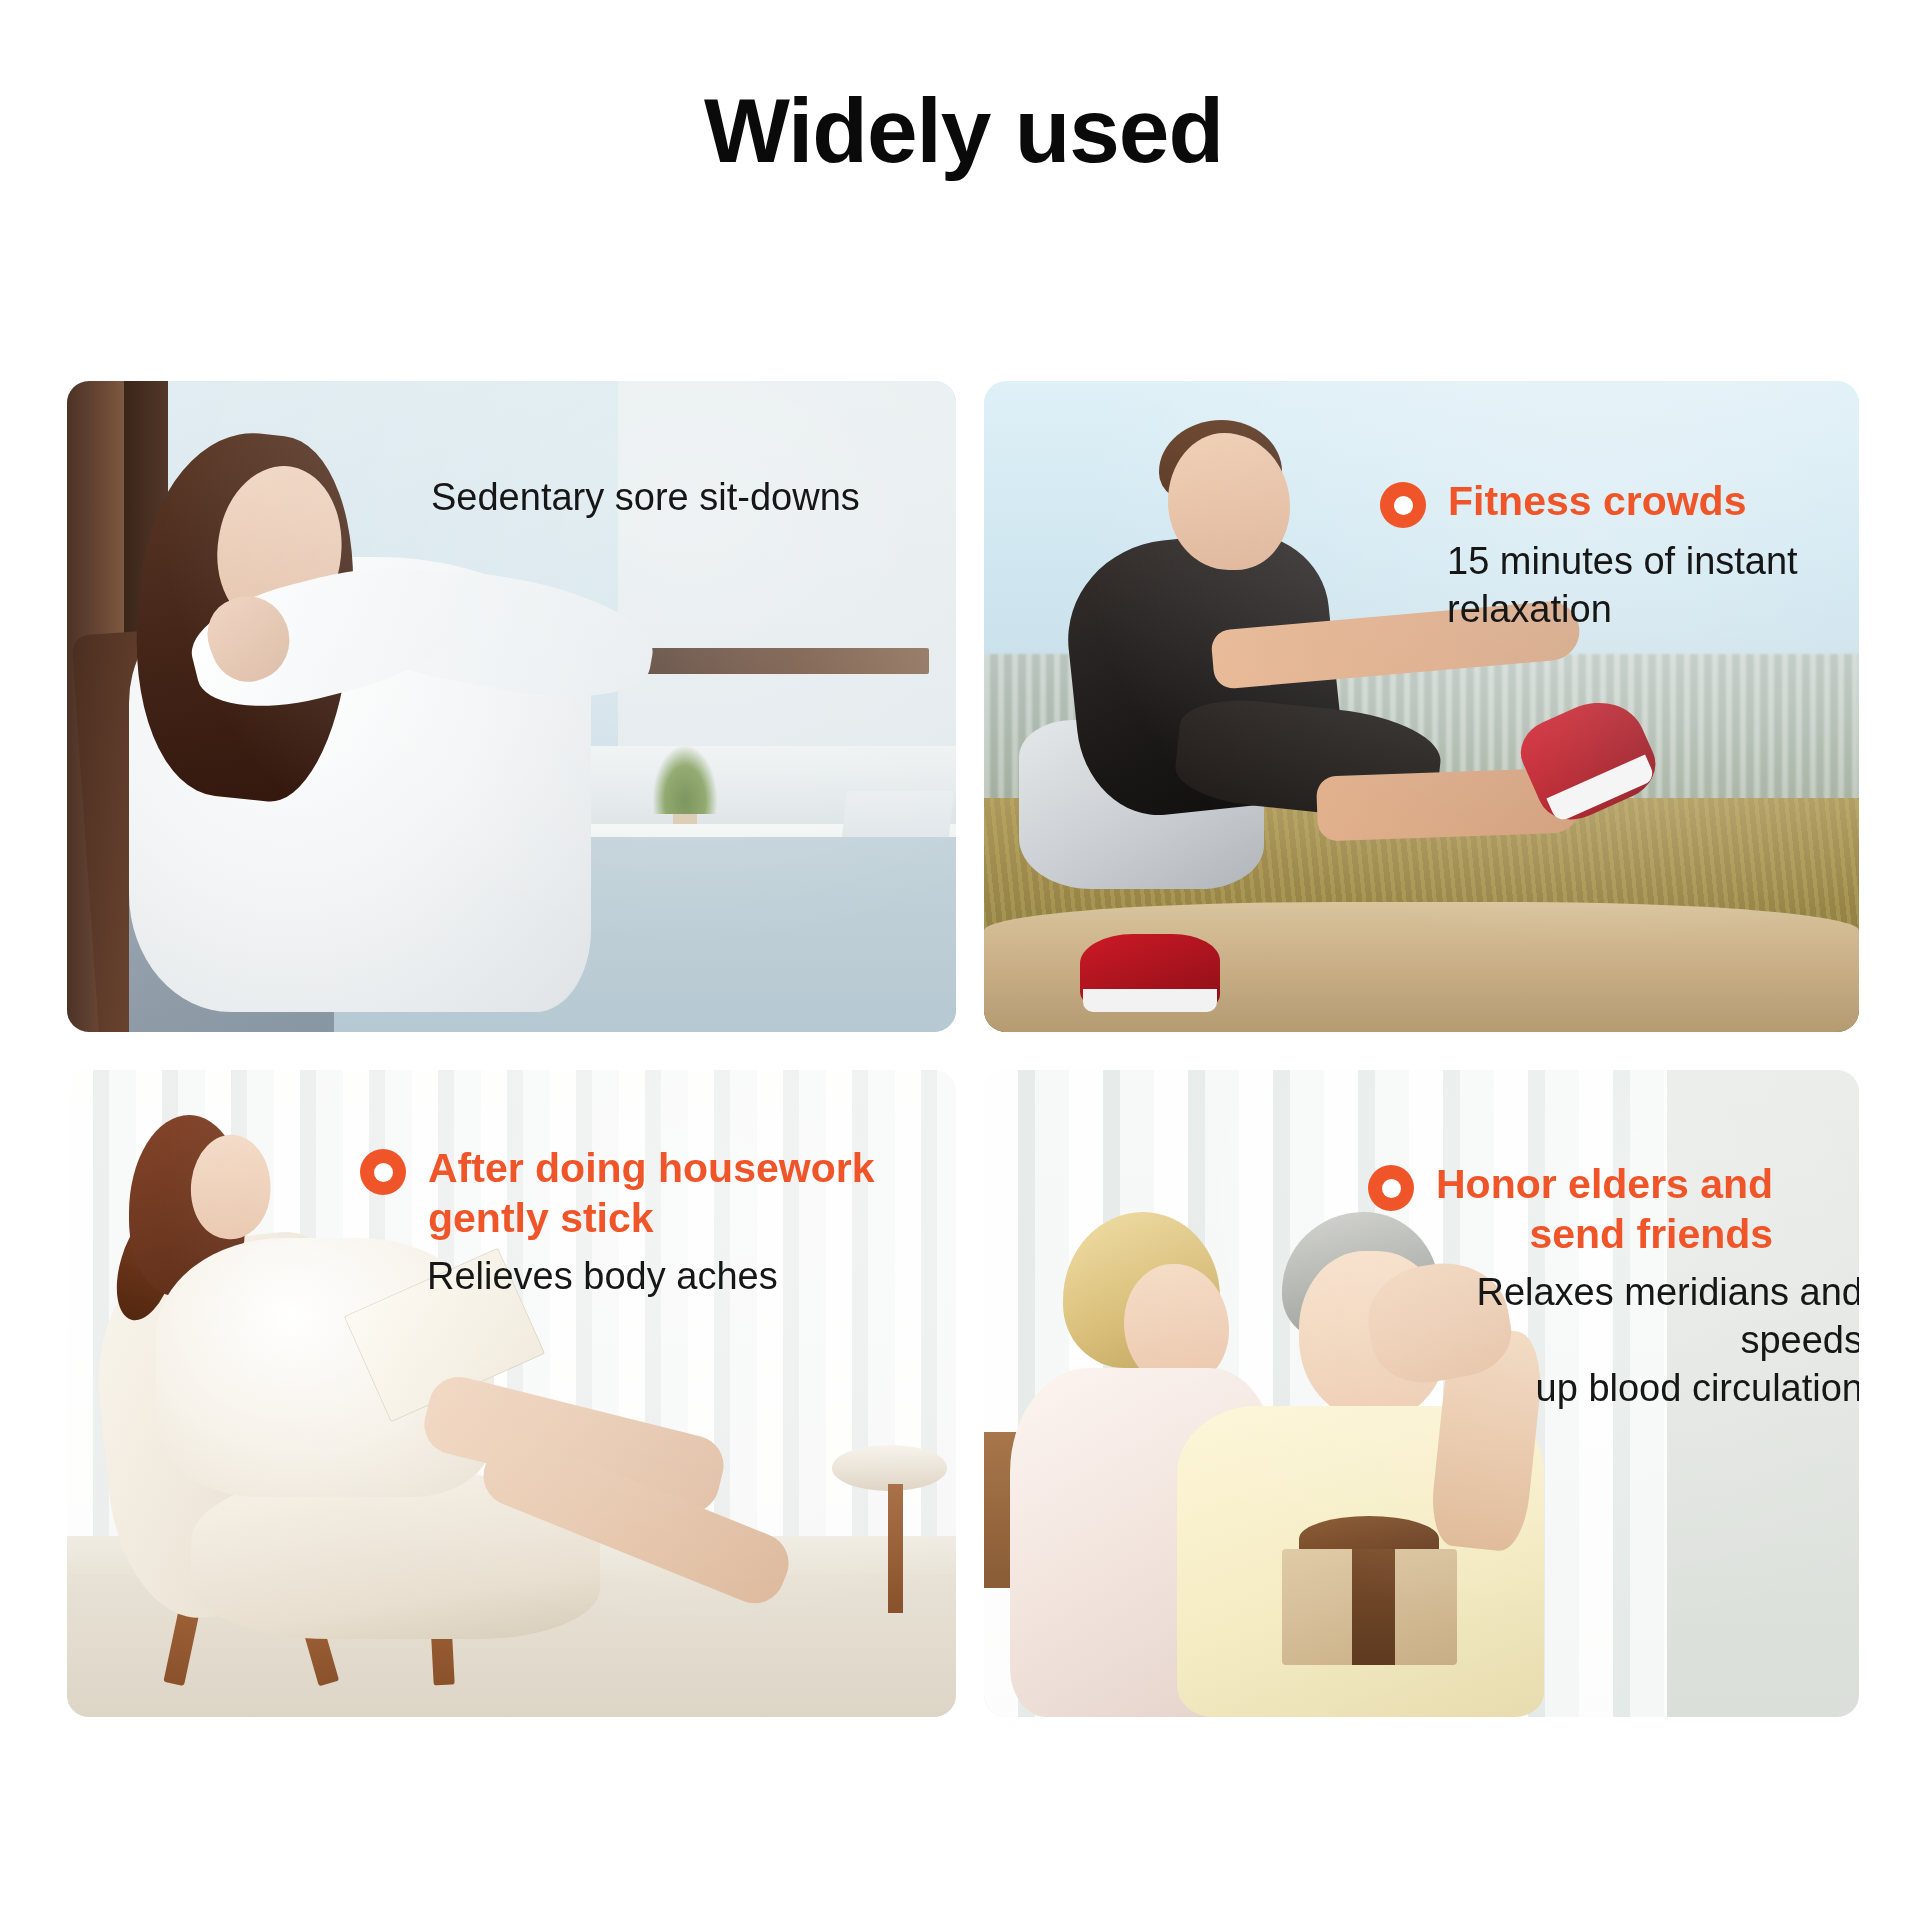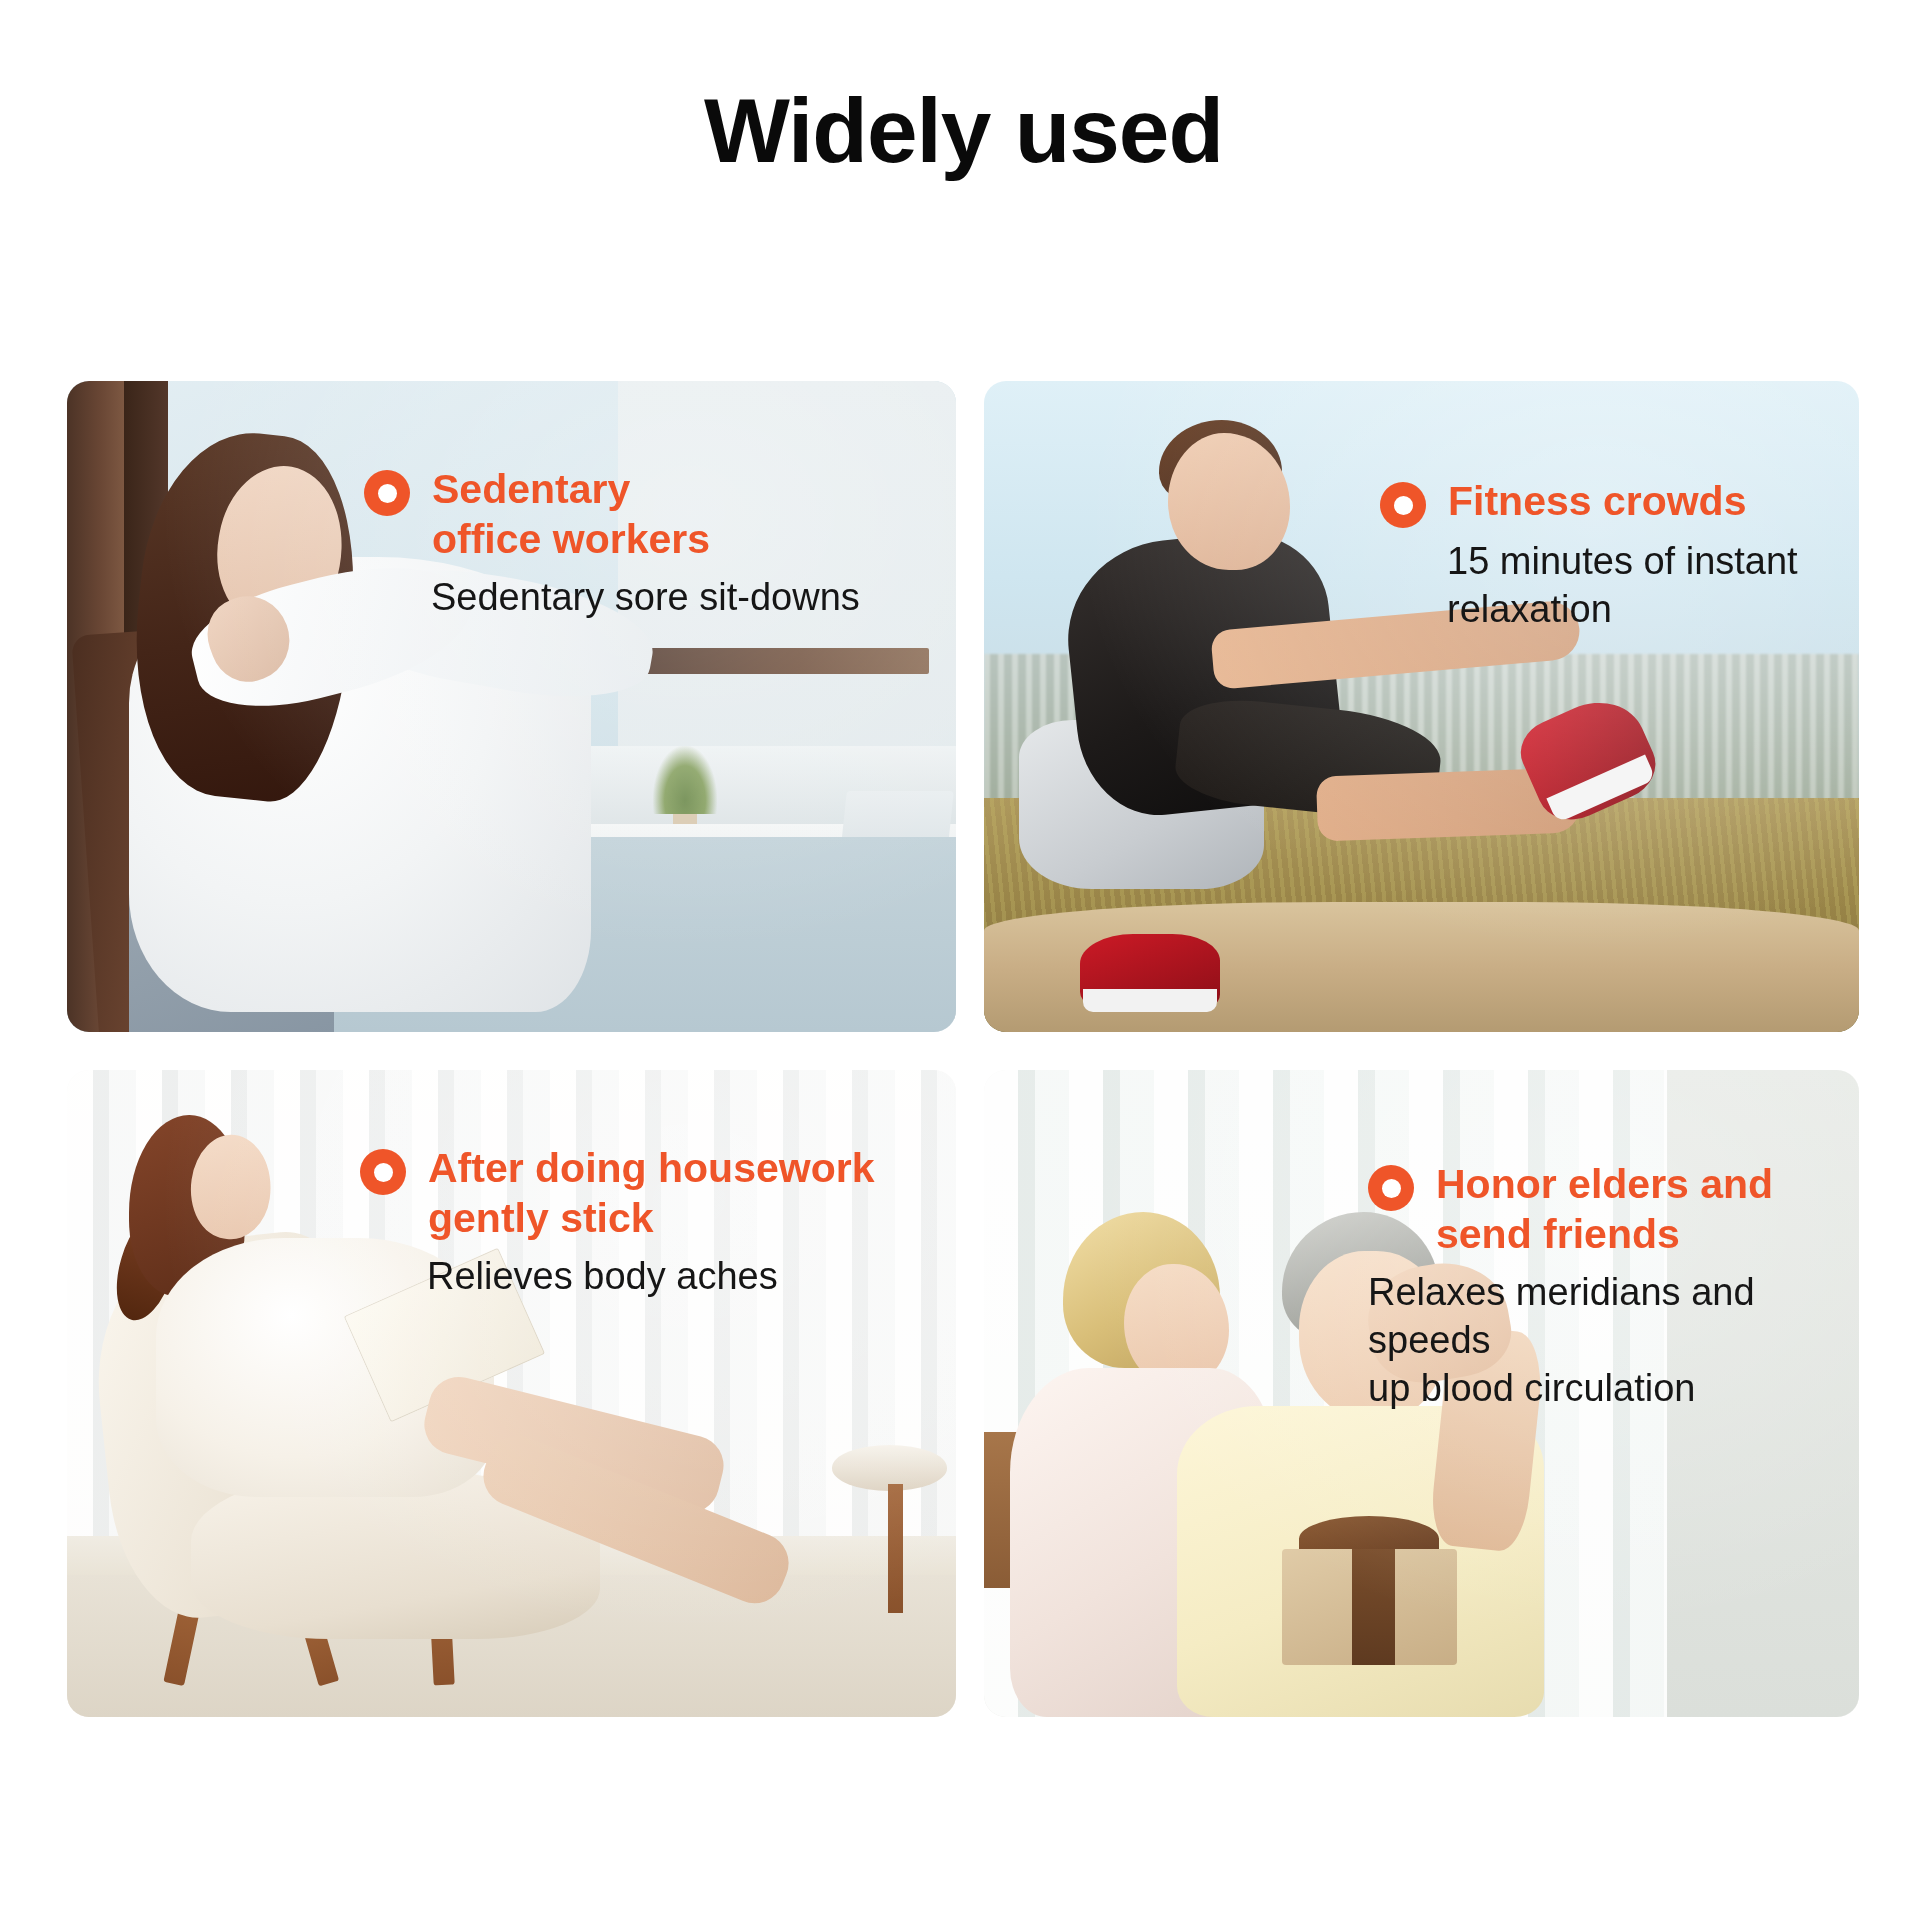--- a/index.html
+++ b/index.html
@@ -499,27 +499,20 @@
       <div class="p1-jeans"></div>
       <div class="p1-shirt"></div>
       <div class="p1-hair"></div>
       <div class="p1-face"></div>
       <div class="p1-arm2"></div>
       <div class="p1-arm1"></div>
       <div class="p1-hand"></div>
       <div class="photo-soft"></div>
     </div>
     <div class="caption" style="left:297px; top:83px; width:554px;">
-      <div class="caption-row">
-        <span class="marker-icon"></span>
-        <span class="caption-texts">
-          <span class="caption-title">Sedentary
-office workers</span>
-        </span>
-      </div>
       <div class="caption-sub" style="margin-left:67px;">Sedentary sore sit-downs</div>
     </div>
   </div>
 
   <div class="panel">
     <div class="panel-photo">
       <div class="p2-sky"></div>
       <div class="p2-city"></div>
       <div class="p2-hills"></div>
       <div class="p2-dirt"></div>
@@ -592,21 +585,21 @@
       <div class="p4-m-hair"></div>
       <div class="p4-m-face"></div>
       <div class="p4-m-body"></div>
       <div class="p4-arm"></div>
       <div class="p4-hand"></div>
       <div class="p4-bow"></div>
       <div class="p4-gift"></div>
       <div class="p4-gift-band"></div>
       <div class="photo-soft"></div>
     </div>
-    <div class="caption" style="left:384px; top:89px; width:495px;">
+    <div class="caption" style="left:384px; top:89px; width:495px;text-align:right;">
       <div class="caption-row">
         <span class="marker-icon"></span>
         <span class="caption-texts">
           <span class="caption-title">Honor elders and
 send friends</span>
         </span>
       </div>
       <div class="caption-sub" style="">Relaxes meridians and speeds
 up blood circulation</div>
     </div>

